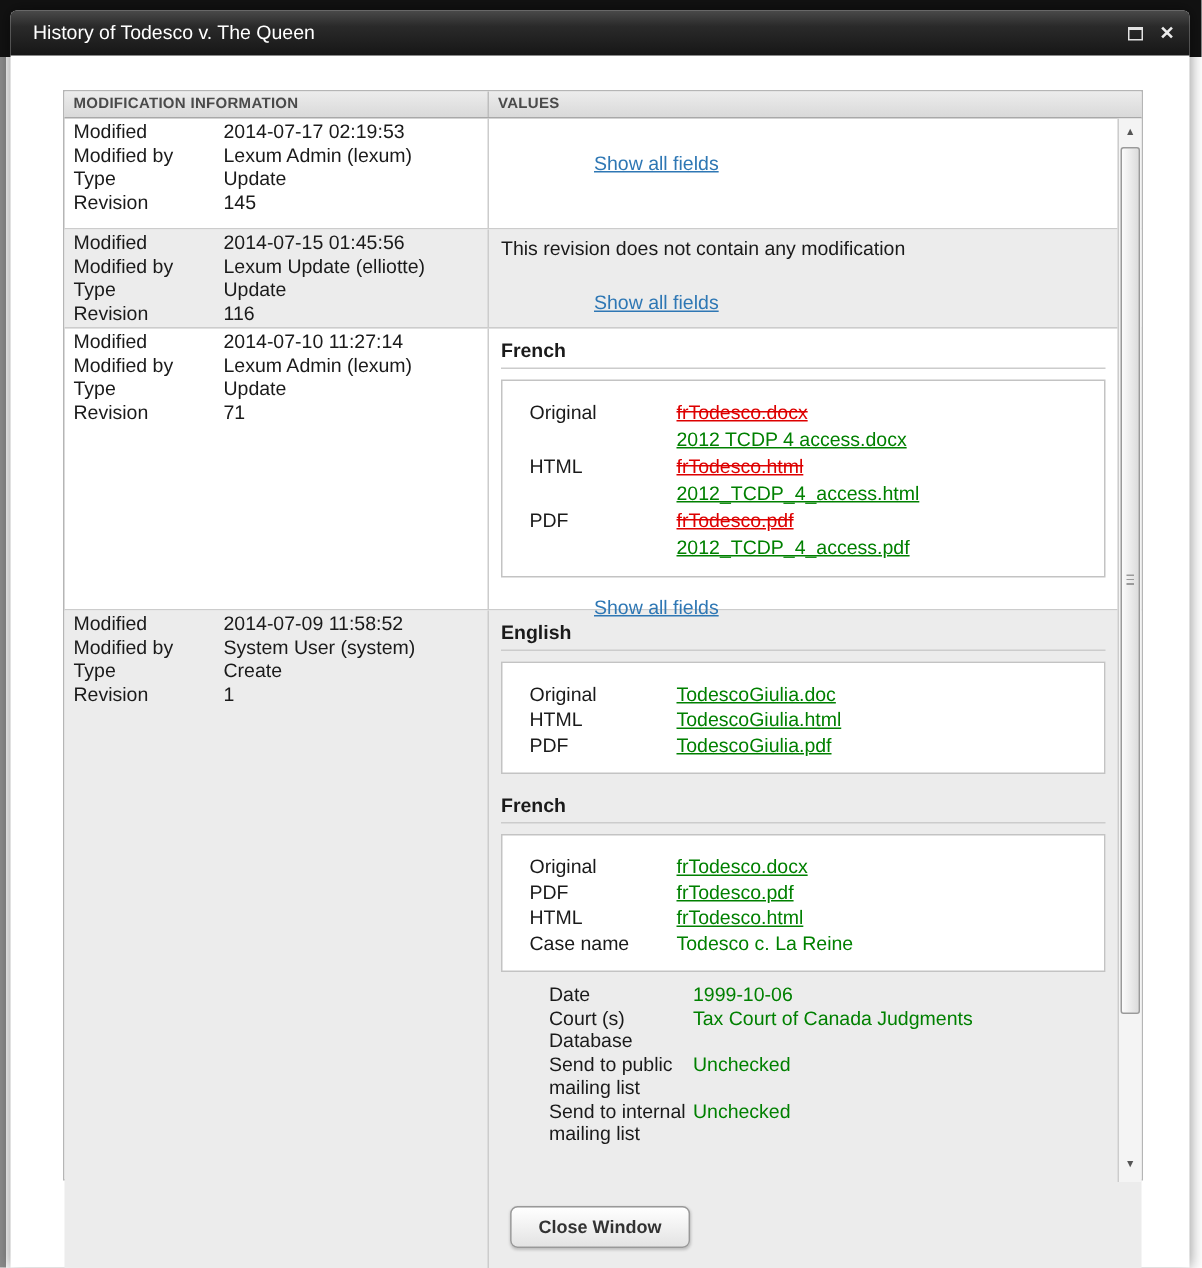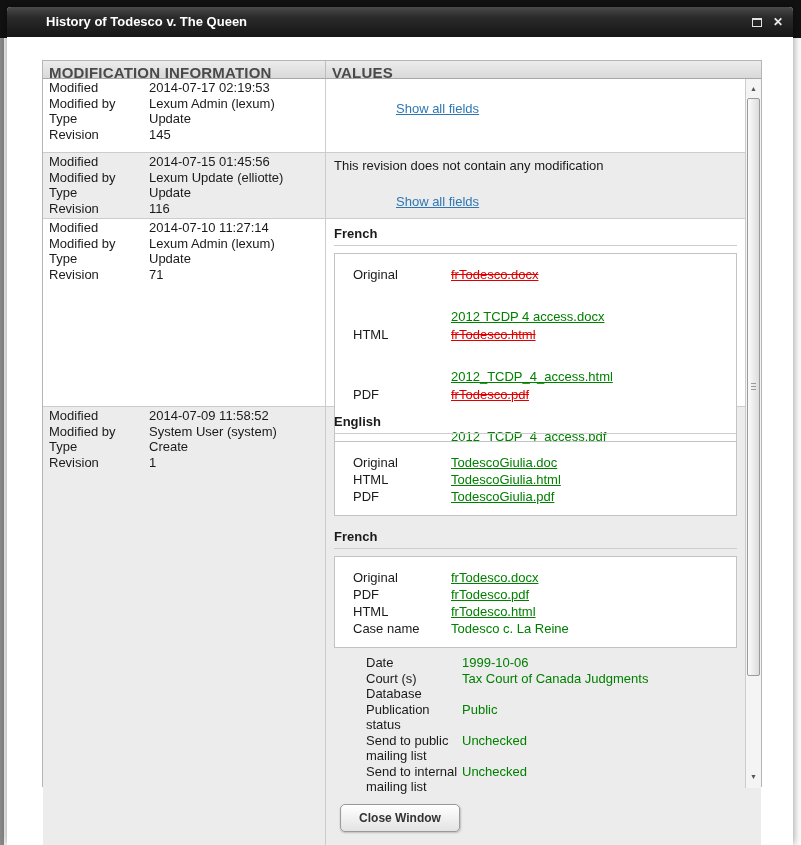--- a/index.html
+++ b/index.html
@@ -9,32 +9,32 @@
   
   .bg-header { position: absolute; left: 0; top: 0; width: 801px; height: 38px; background: #121212; }
   .bg-left-strip { position: absolute; left: 0; top: 38px; width: 4px; height: 807px; background: #8c8c8c; }
 
   
   .dialog { position: absolute; left: 7px; top: 7px; width: 786px; height: 838px;
     background: #fff; border-radius: 4px 4px 0 0; box-shadow: 0 0 10px rgba(0,0,0,.45); }
   .titlebar { position: relative; height: 30px; border-radius: 4px 4px 0 0;
     background: linear-gradient(#4a4a4a, #2a2a2a 35%, #161616); cursor: move; }
   .titlebar .title { position: absolute; left: 15px; top: 0; line-height: 30px;
-    color: #fff; font-size: 13px; font-weight: bold; margin-left: 24px; }
+    color: #fff; font-size: 13px; font-weight: normal; }
   .controls { position: absolute; right: 10px; top: 0; height: 30px; display: flex; align-items: center; }
   .maxbtn { display: inline-block; width: 10px; height: 9px; border: 1px solid #e2e2e2;
     border-top-width: 2px; margin-right: 11px; cursor: pointer; }
   .closebtn { color: #ececec; font-size: 12px; font-weight: bold; cursor: pointer; line-height: 30px; }
 
   
   .htable { position: absolute; left: 35px; top: 53px; width: 720px; height: 727px;
     border: 1px solid #b5b5b5; background: #fff; font-size: 13px; color: #1a1a1a; }
   .thead { display: flex; height: 18px; background: linear-gradient(#ececec, #d9d9d9);
     border-bottom: 1px solid #a8a8a8; }
-  .th { font-size: 15px; font-weight: bold; color: #4a4a4a; letter-spacing: .2px;
+  .th { font-size: 10px; font-weight: bold; color: #4a4a4a; letter-spacing: .2px;
     padding: 3px 0 0 6px; white-space: nowrap; overflow: hidden; }
   .th.c1 { width: 283px; border-right: 1px solid #bdbdbd; }
   .th.c2 { flex: 1; }
 
   .row { display: flex; border-bottom: 1px solid #ccc; }
   .row.alt { background: #ececec; }
   .row.r1 { height: 74px; }
   .row.r2 { height: 66px; }
   .row.r3 { height: 188px; }
   .row.r4 { height: 486px; border-bottom: none; }
@@ -45,21 +45,21 @@
 
   .vals { flex: 1; padding: 5px 24px 0 8px; line-height: 16px; }
 
   .vfield { margin-bottom: 0; }
   .vf-l { display: inline-block; width: 96px; vertical-align: top; line-height: 15.5px; }
   .vf-l span { display: block; }
   .vf-v { display: inline-block; vertical-align: top; line-height: 15.5px; }
 
   .green { color: #008000; }
   .removed-value { color: #dd0000; text-decoration: line-through; }
-  a.added-link { color: #008000; text-decoration: underline; cursor: pointer; display: block; margin-top: 24px; }
+  a.added-link { color: #008000; text-decoration: underline; cursor: pointer; display: block; }
   a.removed-link { color: #dd0000; text-decoration: underline line-through; cursor: pointer; display: block; }
   a.inline-link { display: inline; }
   .showall { display: inline-block; margin-left: 62px; color: #2e77b4;
     text-decoration: underline; cursor: pointer; }
   .sa-gap1 { margin-top: 17px; }
   .sa-gap2 { margin-top: 20px; }
   .sa-gap3 { margin-top: 12px; }
 
   .section-h { font-weight: bold; width: 403px; padding-bottom: 3px;
     border-bottom: 1px solid #ccc; margin-top: 2px; }
@@ -190,21 +190,20 @@
         <div class="filebox single">
           <div class="frow"><span class="f-l">Original</span><span class="f-v"><a class="added-link inline-link">frTodesco.docx</a></span></div>
           <div class="frow"><span class="f-l">PDF</span><span class="f-v"><a class="added-link inline-link">frTodesco.pdf</a></span></div>
           <div class="frow"><span class="f-l">HTML</span><span class="f-v"><a class="added-link inline-link">frTodesco.html</a></span></div>
           <div class="frow"><span class="f-l">Case name</span><span class="f-v green">Todesco c. La Reine</span></div>
         </div>
         <div class="fieldlist">
           <div class="vfield"><span class="vf-l"><span>Date</span></span><span class="vf-v green">1999-10-06</span></div>
           <div class="vfield"><span class="vf-l"><span>Court (s)</span></span><span class="vf-v green">Tax Court of Canada Judgments</span></div>
           <div class="vfield"><span class="vf-l"><span>Database</span></span><span class="vf-v green"></span></div>
-          <div class="vfield"><span class="vf-l"><span>Publication status</span></span><span class="vf-v green">Public</span></div>
           <div class="vfield"><span class="vf-l"><span>Send to public</span><span>mailing list</span></span><span class="vf-v green">Unchecked</span></div>
           <div class="vfield"><span class="vf-l"><span>Send to internal</span><span>mailing list</span></span><span class="vf-v green">Unchecked</span></div>
         </div>
       </div>
     </div>
 
     <div class="vscroll">
       <div class="sb-up">▲</div>
       <div class="sb-thumb"></div>
       <div class="sb-down">▼</div>

